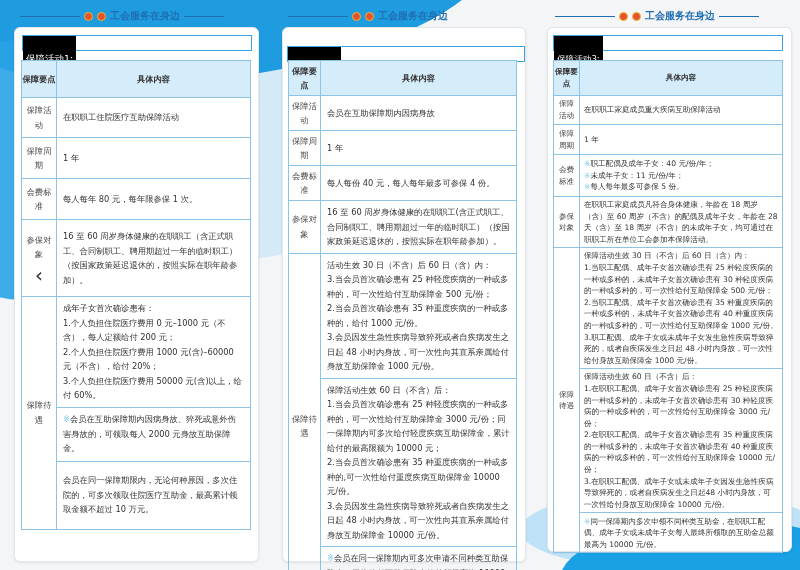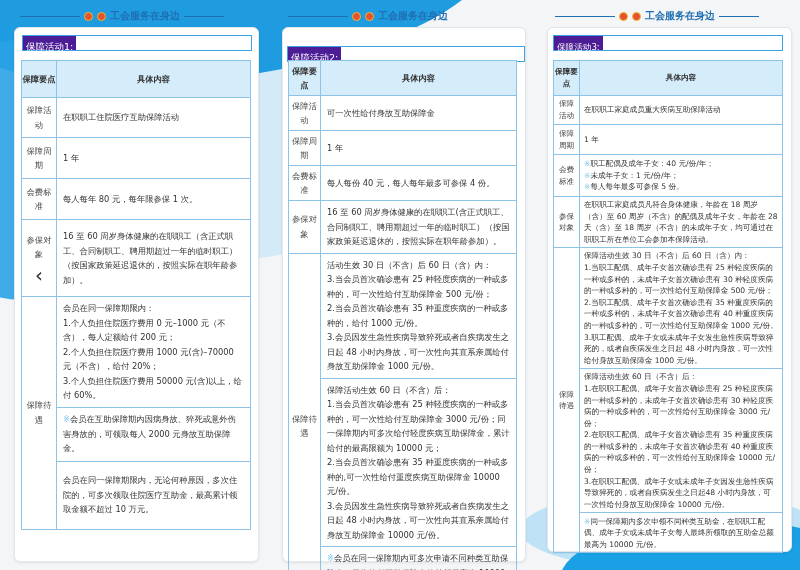--- a/index.html
+++ b/index.html
@@ -9,21 +9,21 @@
 .bg .band1{position:absolute;left:-60px;top:-120px;width:560px;height:200px;background:#1f9ce0;border-radius:0 0 60% 40%;transform:rotate(-4deg)}
 .bg .band2{position:absolute;left:40px;top:-40px;width:380px;height:300px;background:#cfe8f7;border-radius:50%;opacity:.85}
 .bg .band3{position:absolute;left:-80px;top:40px;width:200px;height:260px;background:#2aa3e6;border-radius:50%;opacity:.9}
 .bg .band4{position:absolute;left:560px;top:520px;width:320px;height:120px;background:#1aa0e4;border-radius:50%}
 .bg .band5{position:absolute;left:520px;top:490px;width:300px;height:80px;background:#bfe2f7;border-radius:50%}
 .header{position:absolute;top:8px;height:16px;display:flex;align-items:center;gap:4px;font-family:"DejaVu Serif","Liberation Serif",serif;font-size:10px;font-weight:bold;color:#1f6fb2;white-space:nowrap}
 .header .line{height:1px;background:#1f6fb2;width:60px}
 .header .emb{width:9px;height:9px;border-radius:50%;background:#e2542f;border:1px solid #f3b72c;display:inline-block}
 .card{position:absolute;background:#fff;border:1px solid #e3e7ec;border-radius:6px;box-shadow:0 1px 3px rgba(0,0,0,.08)}
 .title{position:absolute;height:16px;display:flex;border:1px solid #3aa4e3;background:#fff;font-size:9.5px;line-height:14px;white-space:nowrap}
-.title .tag{background:#4c1d95;color:#fff;padding:4px 3px}
+.title .tag{background:#000000;color:#fff;padding:16px 3px}
 .title .txt{color:#1a82c8;padding:0 2px}
 table{position:absolute;border-collapse:collapse;table-layout:fixed}
 td,th{border:1px solid #8ec3e8;vertical-align:middle;font-size:8.3px;line-height:14.5px;color:#333}
 th{background:#d5ecfa;font-weight:bold}
 td.k{text-align:center;color:#444;padding:0 2px}
 td.v{padding:4px 6px}
 .star{color:#7fc7ef}
 .chev{display:block;text-align:center;font-size:20px;line-height:18px;color:#333;margin-top:4px}
 .p3 td,.p3 th{font-size:7.6px;line-height:11.6px}
 .p3 td.v{padding:2px 4px}
@@ -73,23 +73,23 @@
         <td class="k">会费标准</td>
         <td class="v">每人每年 80 元，每年限参保 1 次。</td>
       </tr>
   <tr style="height:77px">
         <td class="k"><span>参保对象</span><span class="chev">‹</span></td>
         <td class="v">16 至 60 周岁身体健康的在职职工（含正式职工、合同制职工、聘用期超过一年的临时职工）（按国家政策延迟退休的，按照实际在职年龄参加）。</td>
       </tr>
   <tr style="height:98px">
         <td class="k" rowspan="3">保障待遇</td>
     <td class="v">
-      <span class="line-b">会员在同一保障期限内：</span>
+      <span class="line-b">成年子女首次确诊患有：</span>
       <span class="line-b">1.个人负担住院医疗费用 0 元–1000 元（不含），每人定额给付 200 元；</span>
-      <span class="line-b">2.个人负担住院医疗费用 1000 元(含)–70000 元（不含），给付 20%；</span>
+      <span class="line-b">2.个人负担住院医疗费用 1000 元(含)–60000 元（不含），给付 20%；</span>
       <span class="line-b">3.个人负担住院医疗费用 50000 元(含)以上，给付 60%。</span>
     </td>
       </tr>
   <tr style="height:54px">
         <td class="v"><span class="star">※</span><span>会员在互助保障期内因病身故、猝死或意外伤害身故的，可领取每人 2000 元身故互助保障金。</span></td>
       </tr>
   <tr style="height:68px">
         <td class="v">会员在同一保障期限内，无论何种原因，多次住院的，可多次领取住院医疗互助金，最高累计领取金额不超过 10 万元。</td>
       </tr>
 </tbody>
@@ -110,21 +110,21 @@
       <col style="width:32px">
       <col>
     </colgroup>
   <tbody>
       <tr style="height:35px">
         <th>保障要点</th>
         <th>具体内容</th>
       </tr>
   <tr style="height:35px">
         <td class="k">保障活动</td>
-        <td class="v">可一次性给付身故互助保障金</td>
+        <td class="v">会员在互助保障期内因病身故</td>
       </tr>
   <tr style="height:35px">
         <td class="k">保障周期</td>
         <td class="v">1 年</td>
       </tr>
   <tr style="height:35px">
         <td class="k">会费标准</td>
         <td class="v">每人每份 40 元，每人每年最多可参保 4 份。</td>
       </tr>
   <tr style="height:48px">
@@ -180,21 +180,21 @@
         <td class="v">在职职工家庭成员重大疾病互助保障活动</td>
       </tr>
   <tr style="height:30px">
         <td class="k">保障周期</td>
         <td class="v">1 年</td>
       </tr>
   <tr style="height:42px">
         <td class="k">会费标准</td>
     <td class="v">
       <span class="line-b"><span class="star">※</span><span>职工配偶及成年子女：40 元/份/年；</span></span>
-      <span class="line-b"><span class="star">※</span><span>未成年子女：1 元/份/年；</span></span>
+      <span class="line-b"><span class="star">※</span><span>未成年子女：11 元/份/年；</span></span>
       <span class="line-b"><span class="star">※</span><span>每人每年最多可参保 5 份。</span></span>
     </td>
       </tr>
   <tr style="height:51px">
         <td class="k">参保对象</td>
         <td class="v">在职职工家庭成员凡符合身体健康，年龄在 18 周岁（含）至 60 周岁（不含）的配偶及成年子女，年龄在 28 天（含）至 18 周岁（不含）的未成年子女，均可通过在职职工所在单位工会参加本保障活动。</td>
       </tr>
   <tr style="height:117px">
         <td class="k" rowspan="3">保障待遇</td>
     <td class="v">

